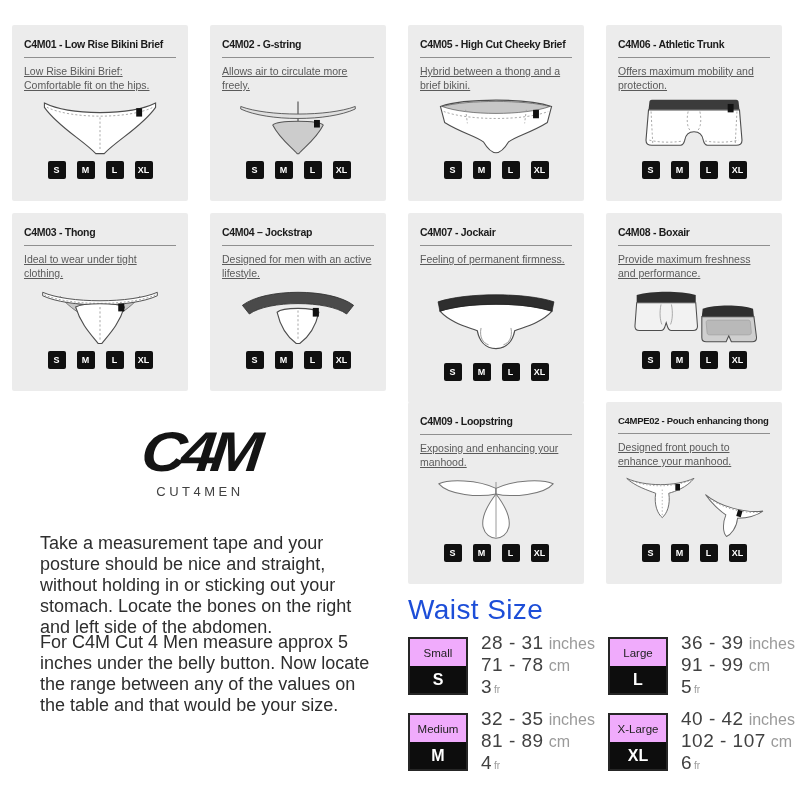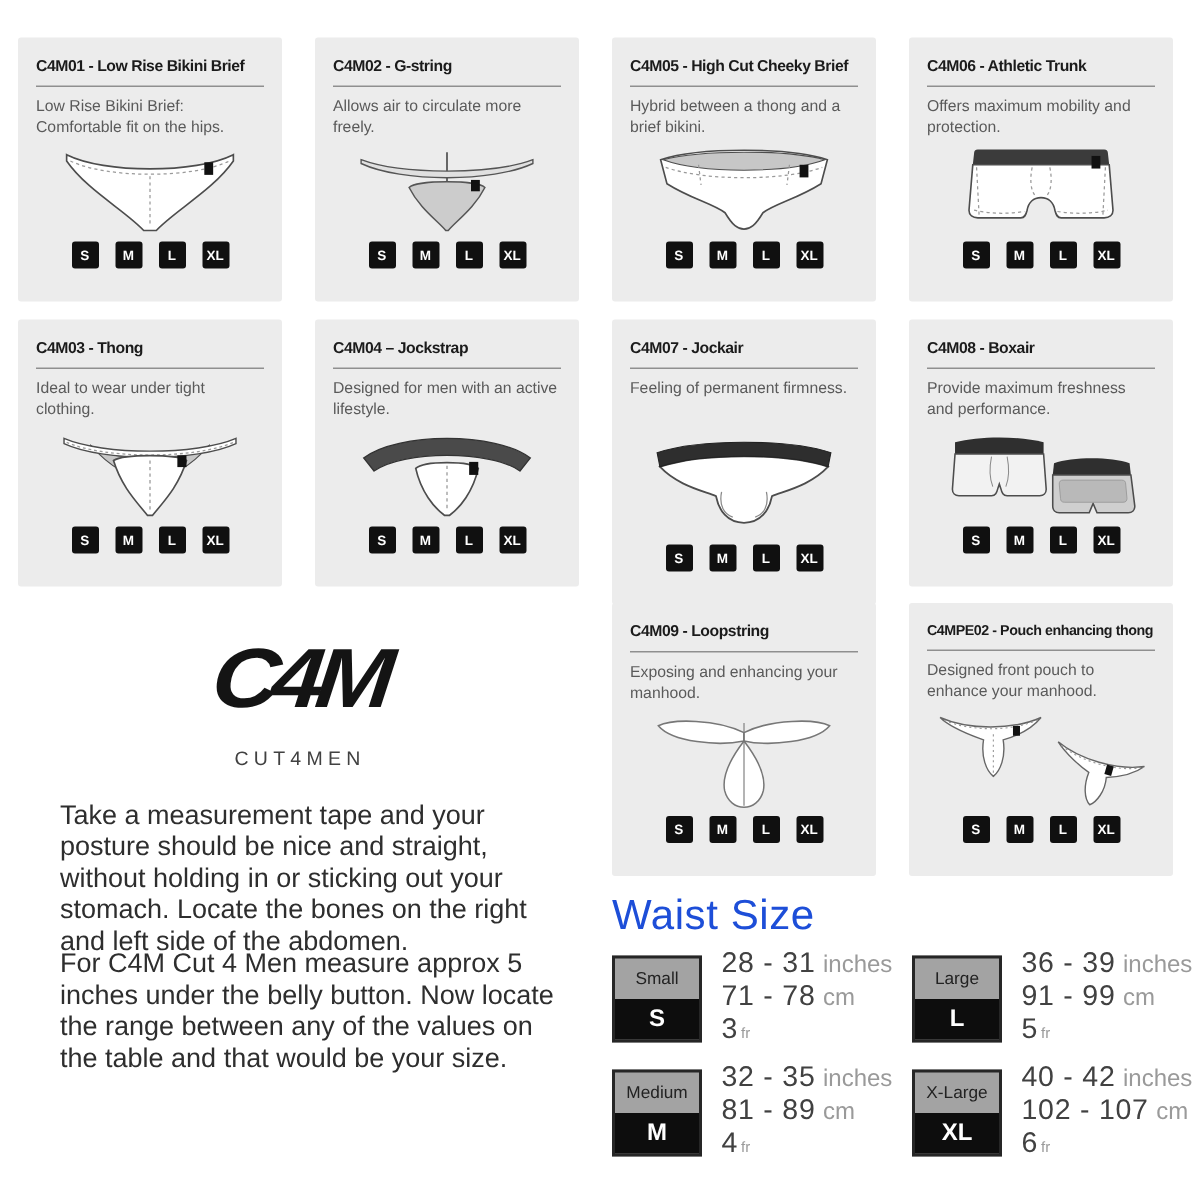--- a/index.html
+++ b/index.html
@@ -5,41 +5,41 @@
   html,body { margin:0; padding:0; background:#fff; }
   .page { position:relative; width:800px; height:800px; background:#ffffff; overflow:hidden;
           font-family:"Liberation Sans","DejaVu Sans",sans-serif; }
 
   
   .card { position:absolute; width:176px; background:#ececec; border-radius:2px;
           padding:13px 12px 20px; box-sizing:border-box; display:flex; flex-direction:column; }
   .card-title { font-weight:bold; font-size:10.5px; letter-spacing:-0.3px; color:#1b1b1b; white-space:nowrap; }
   .card-title.t-sm { font-size:9.5px; }
   .card-divider { height:1px; background:#8f8f8f; margin:7px 0; }
-  .card-desc { font-size:10.5px; color:#5a5a5a; line-height:1.32; height:28px; }
+  .card-desc { font-size:10.5px; color:#5a5a5a; line-height:1.32; height:28px;text-decoration:underline; }
   .card-art { flex:1; display:flex; align-items:center; justify-content:center; min-height:0; }
   .card-art svg { width:142px; max-height:100%; }
   .card-sizes { display:flex; justify-content:center; gap:11px; padding:4px 0 2px; }
   .badge { width:18px; height:18px; background:#101010; color:#fff; font-weight:bold; font-size:9px;
            display:flex; align-items:center; justify-content:center; border-radius:2px; cursor:pointer; }
 
   
   .brand { position:absolute; left:30px; top:424px; width:340px; text-align:center; }
   .brand-logo { display:inline-block; font-weight:bold; font-style:italic; font-size:56px; line-height:1;
                 letter-spacing:-5px; color:#141414; transform:skewX(-6deg) scaleX(1.12); }
-  .brand-sub { font-size:13px; letter-spacing:3.5px; color:#414141; margin-top:18px; }
+  .brand-sub { font-size:13px; letter-spacing:3.5px; color:#414141; margin-top:4px; }
 
   
   .para { position:absolute; left:40px; width:338px; font-size:18px; line-height:21px; color:#2e2e2e; }
 
   
   .waist-title { position:absolute; left:408px; top:594px; font-size:28px; color:#1d4ed8; letter-spacing:0.4px; }
   .size-row { position:absolute; display:flex; gap:13px; align-items:center; }
   .size-box { width:60px; height:58px; border:2px solid #262626; box-sizing:border-box;
-              display:flex; flex-direction:column; background:#a3a3a3; }
+              display:flex; flex-direction:column; background:#f0abfc; }
   .size-box-label { flex:1; display:flex; align-items:center; justify-content:center; font-size:11.5px; color:#222; }
   .size-box-code { height:27px; background:#0d0d0d; color:#fff; font-weight:bold; font-size:16px;
                    display:flex; align-items:center; justify-content:center; }
   .size-line { line-height:21px; white-space:nowrap; }
   .size-num { font-size:19px; color:#414141; letter-spacing:0.5px;margin-top:44px; }
   .size-unit { font-size:16px; color:#9a9a9a; margin-left:5px; }
   .size-unit-fr { font-size:10px; margin-left:2px; }
 </style>
 </head>
 <body>

